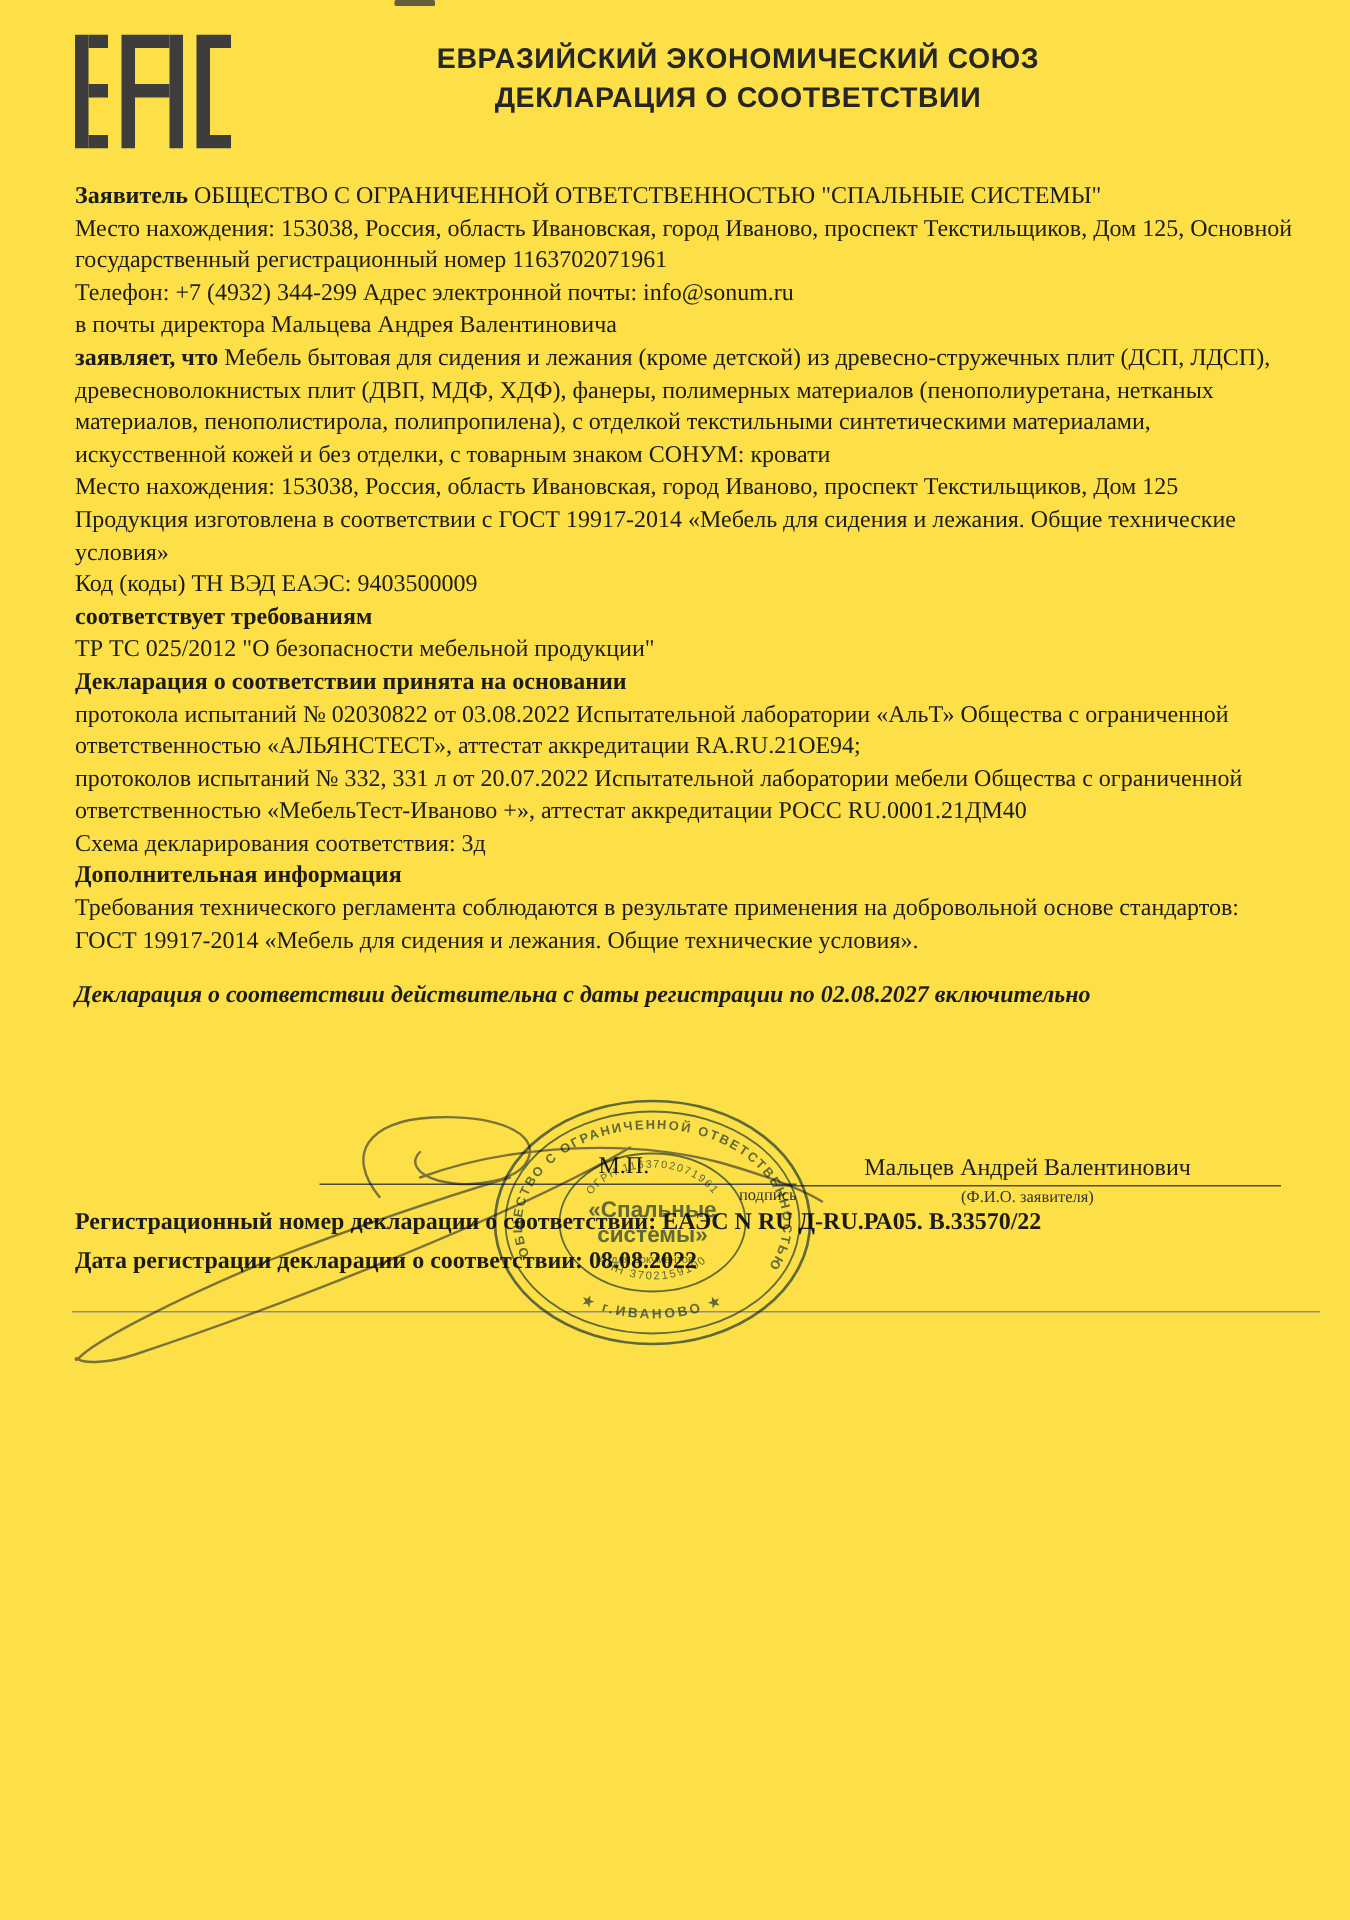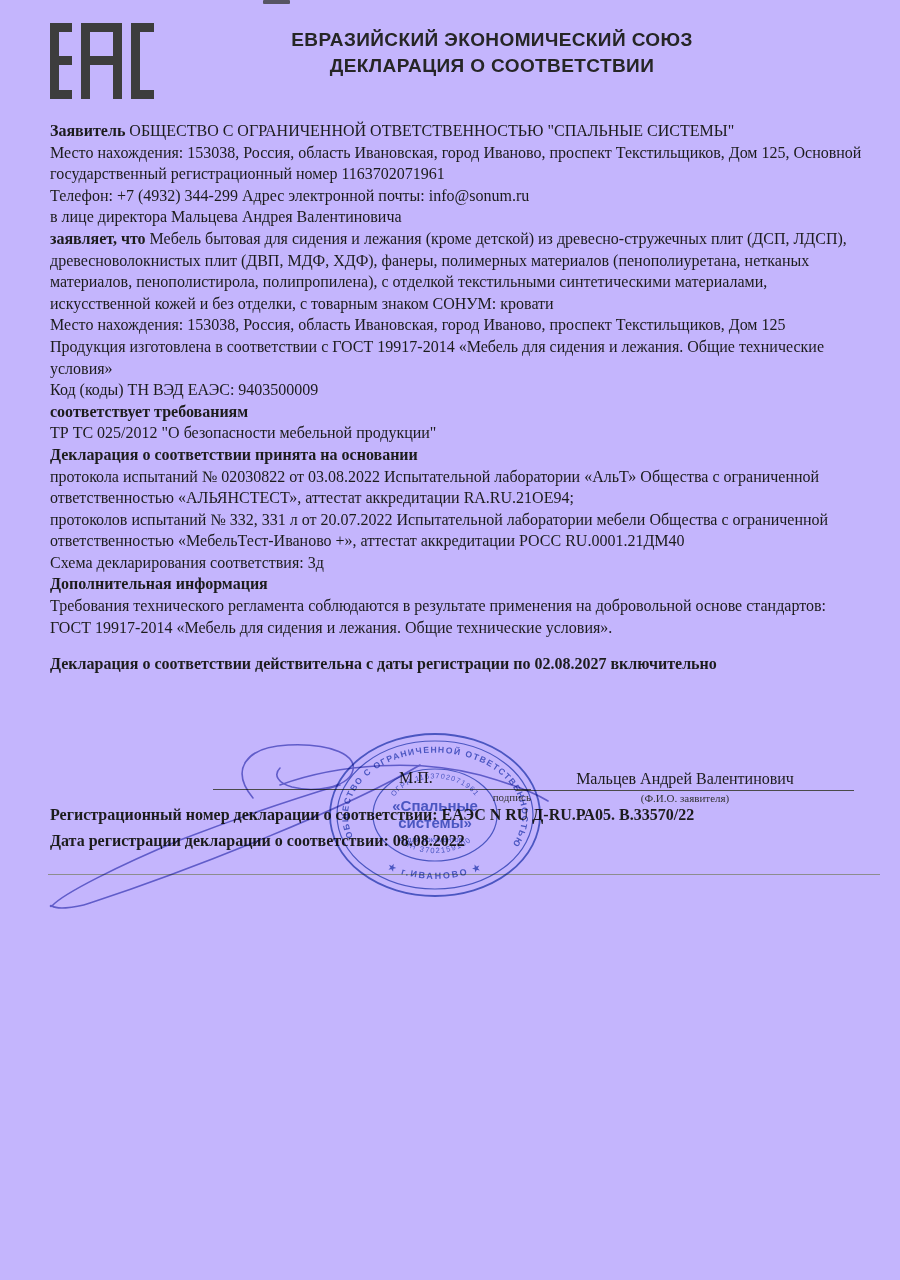--- a/index.html
+++ b/index.html
@@ -1,20 +1,20 @@
 <!DOCTYPE html>
 <html><head>
 <meta charset="utf-8">
 <style>
   html,body{margin:0;padding:0;background:#e8e8e8;}
   .page{
     position:relative;
     width:900px;height:1280px;
     margin:0 auto;
-    background:#c4b5fd;
+    background:#fde047;
     font-family:"Liberation Serif", serif;
     color:#1c1c1c;
     overflow:hidden;
   }
   
   .top-streak{
     position:absolute;left:263px;top:0;width:27px;height:4px;
     background:#3c3c3c;opacity:.8;border-radius:1px;
   }
   
@@ -27,21 +27,21 @@
     font-weight:bold;font-size:19px;line-height:26px;
     letter-spacing:.4px;color:#262626;
   }
   
   .body-text{
     position:absolute;left:50px;top:120px;width:812px;
     font-size:16px;line-height:21.6px;
   }
   .body-text p{margin:0;padding:0;}
   .body-text p.gap1{}
-  .body-text p.gap2{margin-top:15px;}
+  .body-text p.gap2{margin-top:15px;font-style:italic;}
   .b{font-weight:bold;}
   
   .mp{position:absolute;left:399px;top:769px;font-size:16px;}
   .sig-block{position:absolute;left:213px;top:789px;width:318px;text-align:right;}
   .fio-block{position:absolute;left:516px;top:768px;width:338px;text-align:center;}
   .fio-name{font-size:16px;line-height:21px;}
   .rule{border-top:1.5px solid #4a4a4a;margin-top:0;}
   .fio-block .rule{margin-top:1px;}
   .caption{font-size:11px;color:#333;line-height:14px;}
   .reg-line{position:absolute;left:50px;font-size:16px;font-weight:bold;}
@@ -89,21 +89,21 @@
 
   <div class="doc-titles">
     <div>ЕВРАЗИЙСКИЙ ЭКОНОМИЧЕСКИЙ СОЮЗ</div>
     <div>ДЕКЛАРАЦИЯ О СООТВЕТСТВИИ</div>
   </div>
 
   <div class="body-text">
     <p><span class="b">Заявитель</span><span> ОБЩЕСТВО С ОГРАНИЧЕННОЙ ОТВЕТСТВЕННОСТЬЮ "СПАЛЬНЫЕ СИСТЕМЫ"</span></p>
     <p><span class="b"></span><span>Место нахождения: 153038, Россия, область Ивановская, город Иваново, проспект Текстильщиков, Дом 125, Основной государственный регистрационный номер 1163702071961</span></p>
     <p><span class="b"></span><span>Телефон: +7 (4932) 344-299 Адрес электронной почты: info@sonum.ru</span></p>
-    <p><span class="b"></span><span>в лице директора Мальцева Андрея Валентиновича</span></p>
+    <p><span class="b"></span><span>в почты директора Мальцева Андрея Валентиновича</span></p>
     <p><span class="b">заявляет, что</span><span> Мебель бытовая для сидения и лежания (кроме детской) из древесно-стружечных плит (ДСП, ЛДСП), древесноволокнистых плит (ДВП, МДФ, ХДФ), фанеры, полимерных материалов (пенополиуретана, нетканых материалов, пенополистирола, полипропилена), с отделкой текстильными синтетическими материалами, искусственной кожей и без отделки, с товарным знаком СОНУМ: кровати</span></p>
     <p><span class="b"></span><span>Место нахождения: 153038, Россия, область Ивановская, город Иваново, проспект Текстильщиков, Дом 125</span></p>
     <p><span class="b"></span><span>Продукция изготовлена в соответствии с ГОСТ 19917-2014 «Мебель для сидения и лежания. Общие технические условия»</span></p>
     <p><span class="b"></span><span>Код (коды) ТН ВЭД ЕАЭС: 9403500009</span></p>
     <p><span class="b">соответствует требованиям</span><span></span></p>
     <p><span class="b"></span><span>ТР ТС 025/2012 "О безопасности мебельной продукции"</span></p>
     <p><span class="b">Декларация о соответствии принята на основании</span><span></span></p>
     <p><span class="b"></span><span>протокола испытаний № 02030822 от 03.08.2022 Испытательной лаборатории «АльТ» Общества с ограниченной ответственностью «АЛЬЯНСТЕСТ», аттестат аккредитации RA.RU.21ОЕ94;</span></p>
     <p><span class="b"></span><span>протоколов испытаний № 332, 331 л от 20.07.2022 Испытательной лаборатории мебели Общества с ограниченной ответственностью «МебельТест-Иваново +», аттестат аккредитации РОСС RU.0001.21ДМ40</span></p>
     <p class="gap1"><span class="b"></span><span>Схема декларирования соответствия: 3д</span></p>

